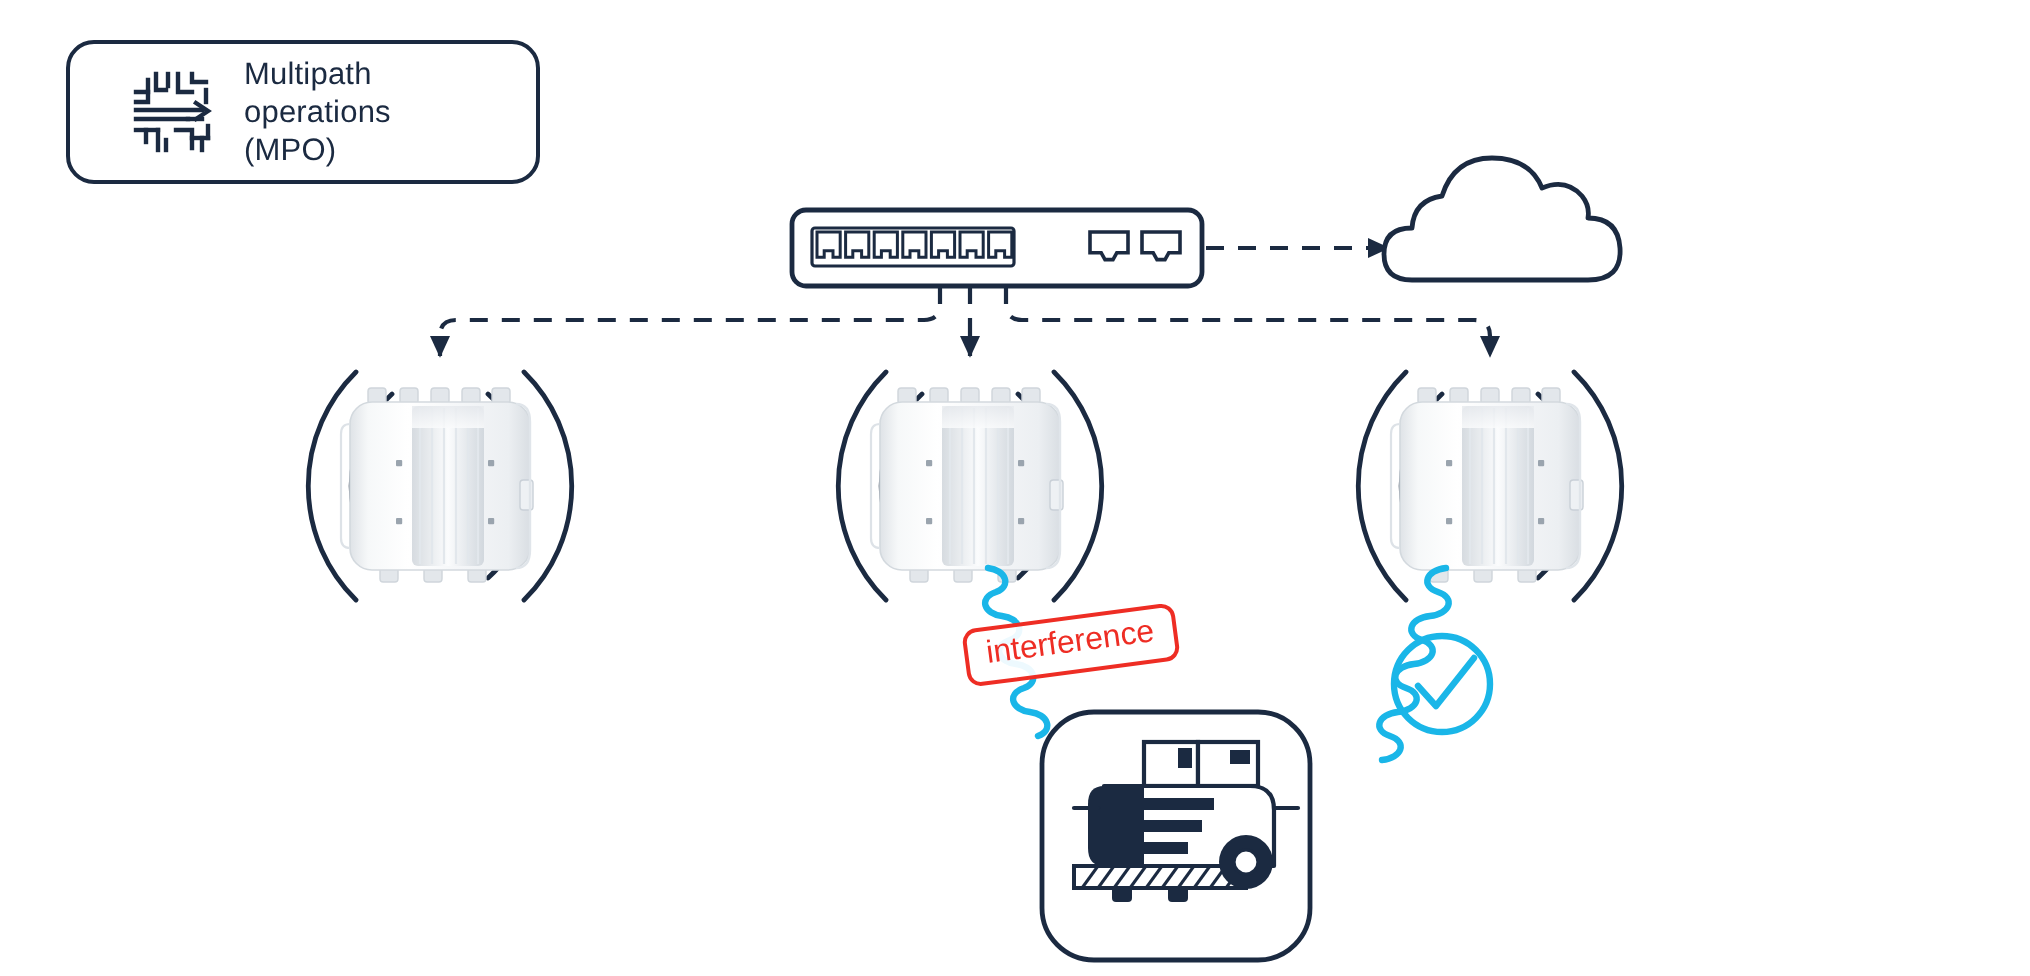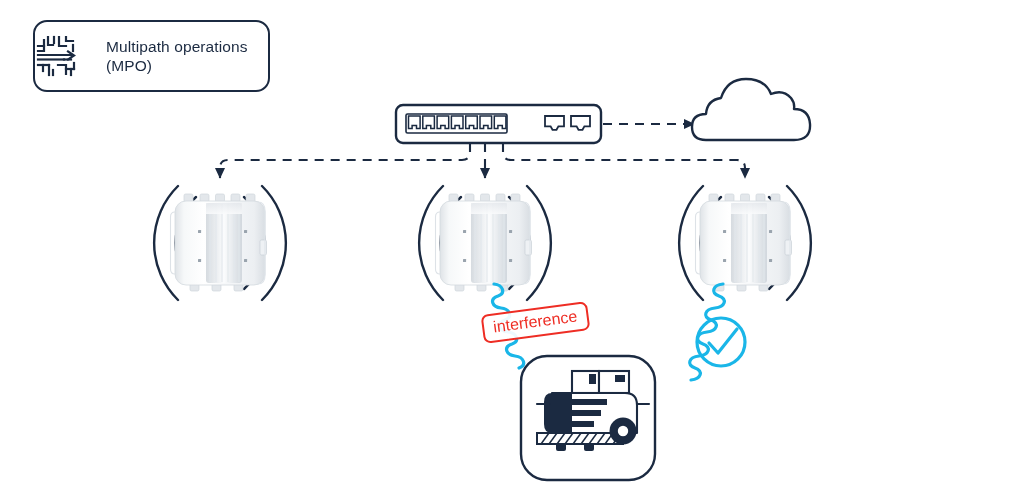--- a/index.html
+++ b/index.html
@@ -30,22 +30,22 @@
     left: 33px;
     top: 20px;
     width: 237px;
     height: 72px;
     border: 2px solid #1b2a41;
     border-radius: 14px;
     background: #ffffff;
     box-sizing: border-box;
     display: flex;
     align-items: center;
-    padding: 0 0;
-    gap: 27px;
+    padding: 0 30px;
+    gap: 13px;
   }
   .legend-icon {
     flex: 0 0 auto;
     width: 44px;
     height: 44px;
     display: block;
   }
   .legend-text {
     font-size: 15.5px;
     line-height: 19px;

